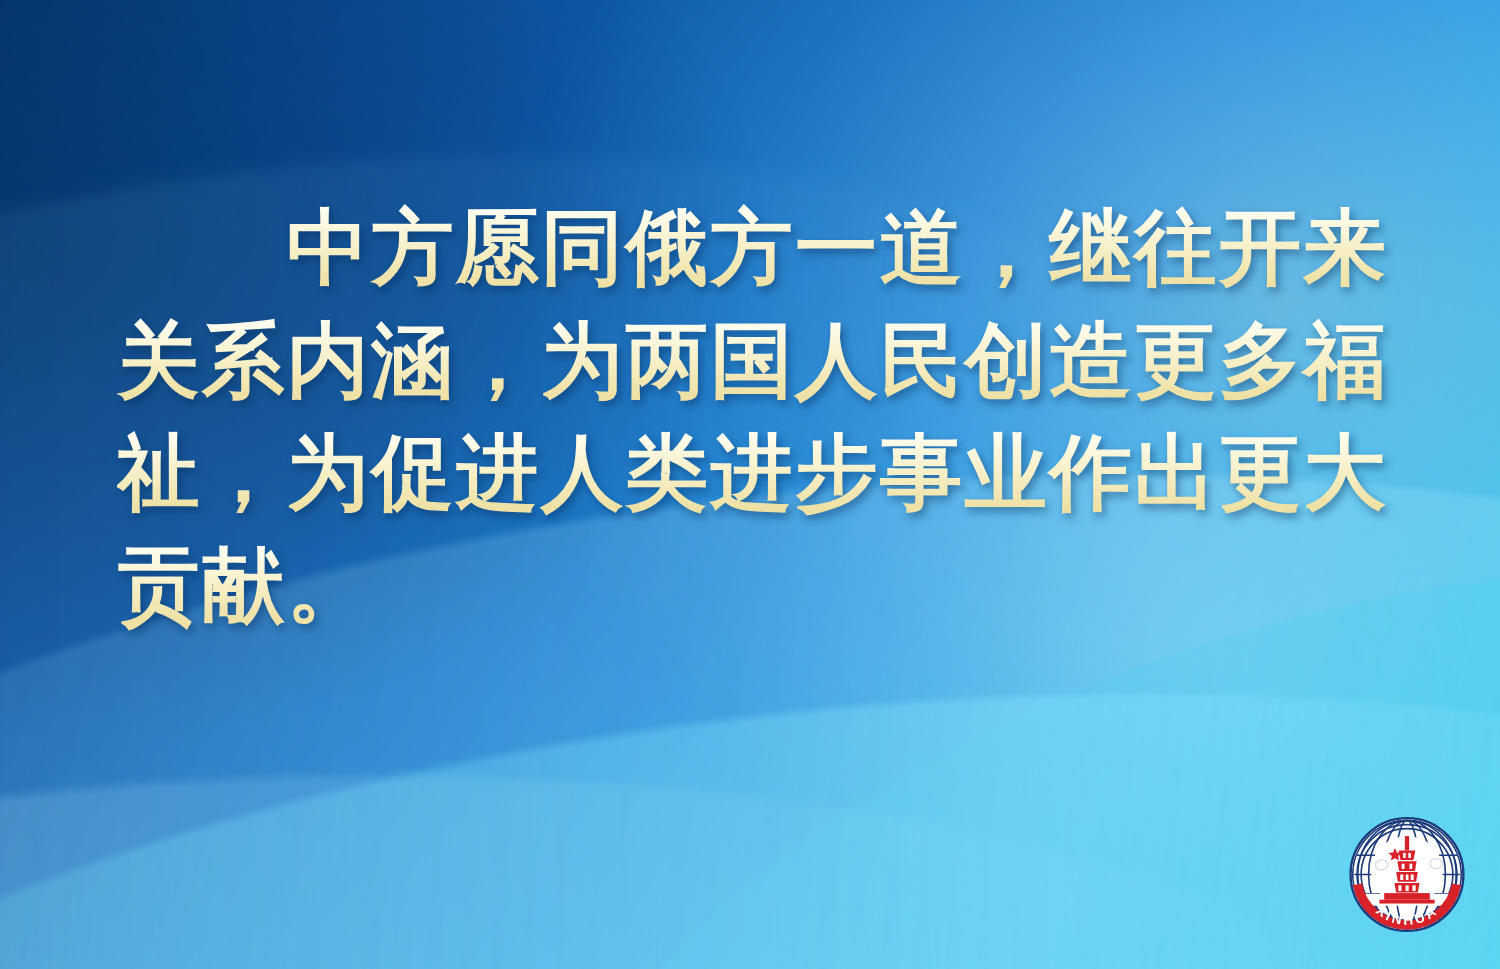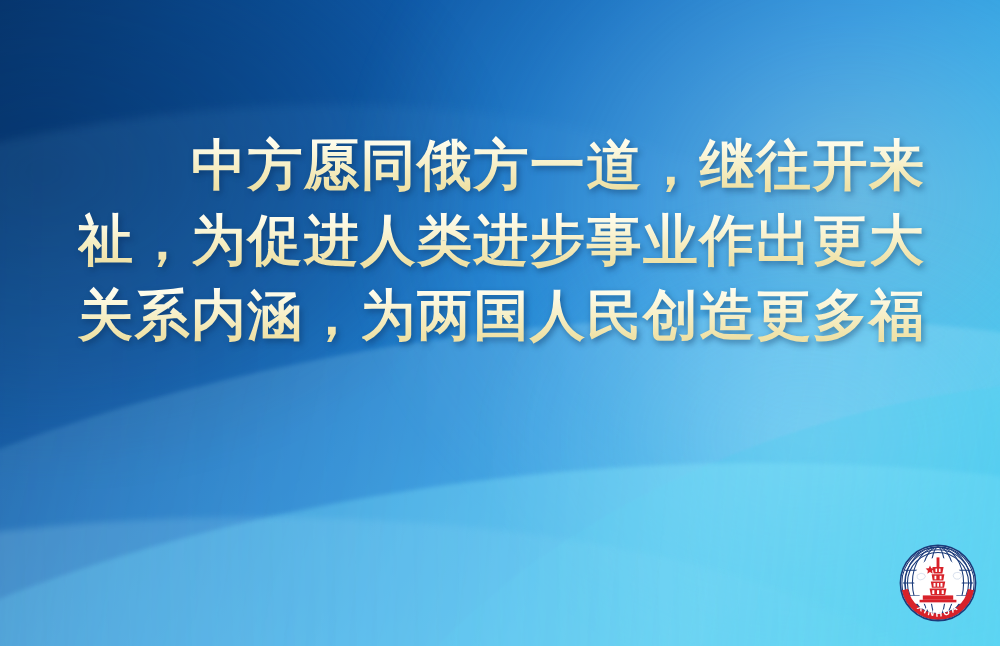--- a/index.html
+++ b/index.html
@@ -172,22 +172,23 @@
   <div class="bg-layer wave wave-d"></div>
   <div class="bg-layer glow-warm"></div>
   <div class="bg-layer glow-cyan"></div>
   <div class="bg-layer wave wave-c"></div>
   <div class="bg-layer wave wave-a"></div>
   <div class="bg-layer wave wave-b"></div>
   <div class="bg-layer wave wave-e"></div>
 
   <div id="quote">
     <div class="qline">　　中方愿同俄方一道，继往开来，</div>
+    <div class="qline">关系内涵，为两国人民创造更多福</div>
     <div class="qline">祉，为促进人类进步事业作出更大</div>
-    <div class="qline">关系内涵，为两国人民创造更多福</div>
+    <div class="qline">贡献。</div>
   </div>
 
   <div id="logo">
     <svg viewBox="0 0 100 100" xmlns="http://www.w3.org/2000/svg" aria-hidden="true">
       <defs>
         <clipPath id="circClip">
             <circle cx="50" cy="50" r="46"></circle>
           </clipPath>
       </defs>
 

